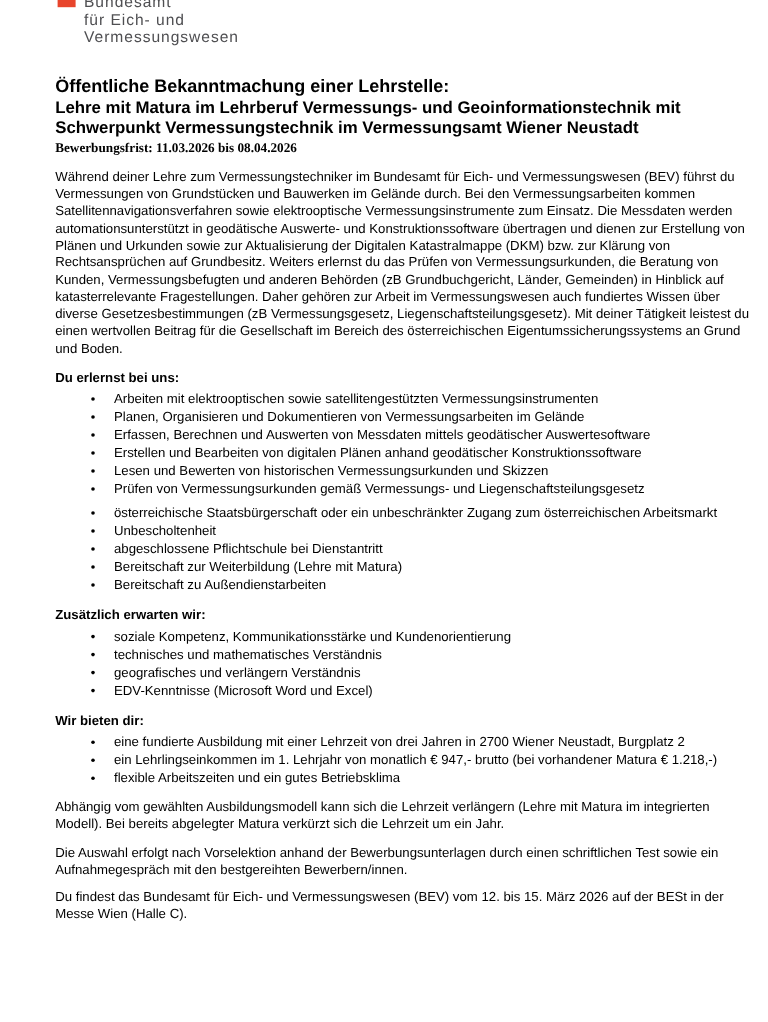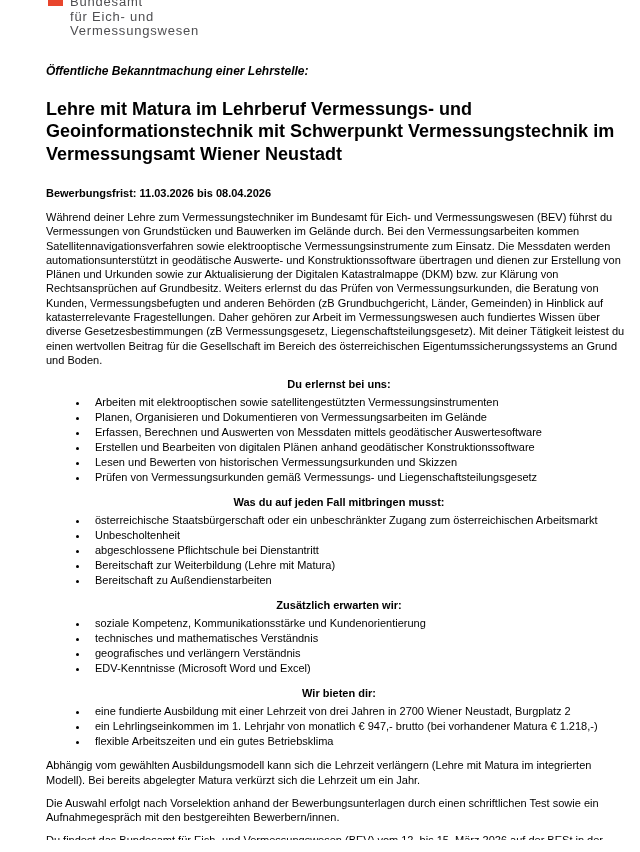--- a/index.html
+++ b/index.html
@@ -26,45 +26,44 @@
     left: 70px; top: -5px;
     font-size: 13px;
     line-height: 14.5px;
     letter-spacing: 0.8px;
     color: #4f4f52;
   }
   
   .content { padding: 0 8px 0 46px; max-width: 640px; }
   .kicker {
     margin-top: 16px;
-    font-size: 12px;
+    font-size: 15px;
     font-weight: bold;
-    font-style: italic;
   }
   .title {
-    margin-top: 20px;
-    font-size: 18px;
+    margin-top: 0;
+    font-size: 14px;
     font-weight: bold;
     line-height: 1.24;
   }
   .deadline {
-    margin-top: 22px;
+    margin-top: 2px;
     font-size: 11px;
     font-weight: bold;
+    font-family: Liberation Serif, serif;
   }
   .body-par {
     margin-top: 11px;
     font-size: 11px;
     line-height: 14.3px;
   }
   .section-heading {
     margin-top: 11px;
     font-size: 11px;
     font-weight: bold;
-    text-align: center;
   }
   ul.bullets {
     margin-top: 5px;
     padding-left: 43px;
     list-style: disc outside;
   }
   ul.bullets li {
     font-size: 11px;
     line-height: 15px;
     padding-left: 6px;
@@ -106,21 +105,20 @@
         <li>Arbeiten mit elektrooptischen sowie satellitengestützten Vermessungsinstrumenten</li>
         <li>Planen, Organisieren und Dokumentieren von Vermessungsarbeiten im Gelände</li>
         <li>Erfassen, Berechnen und Auswerten von Messdaten mittels geodätischer Auswertesoftware</li>
         <li>Erstellen und Bearbeiten von digitalen Plänen anhand geodätischer Konstruktionssoftware</li>
         <li>Lesen und Bewerten von historischen Vermessungsurkunden und Skizzen</li>
         <li>Prüfen von Vermessungsurkunden gemäß Vermessungs- und Liegenschaftsteilungsgesetz</li>
       </ul>
     </section>
 
     <section>
-      <h2 class="section-heading">Was du auf jeden Fall mitbringen musst:</h2>
       <ul class="bullets">
         <li>österreichische Staatsbürgerschaft oder ein unbeschränkter Zugang zum österreichischen Arbeitsmarkt</li>
         <li>Unbescholtenheit</li>
         <li>abgeschlossene Pflichtschule bei Dienstantritt</li>
         <li>Bereitschaft zur Weiterbildung (Lehre mit Matura)</li>
         <li>Bereitschaft zu Außendienstarbeiten</li>
       </ul>
     </section>
 
     <section>

